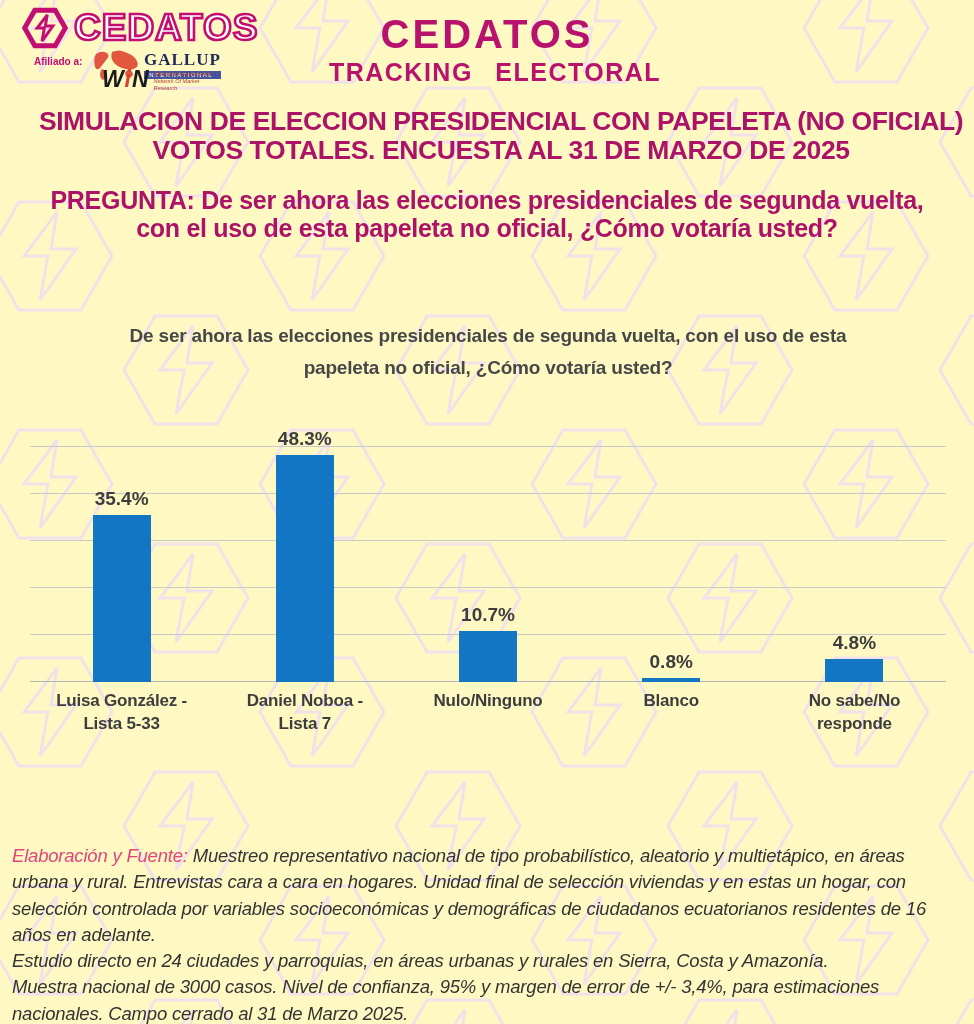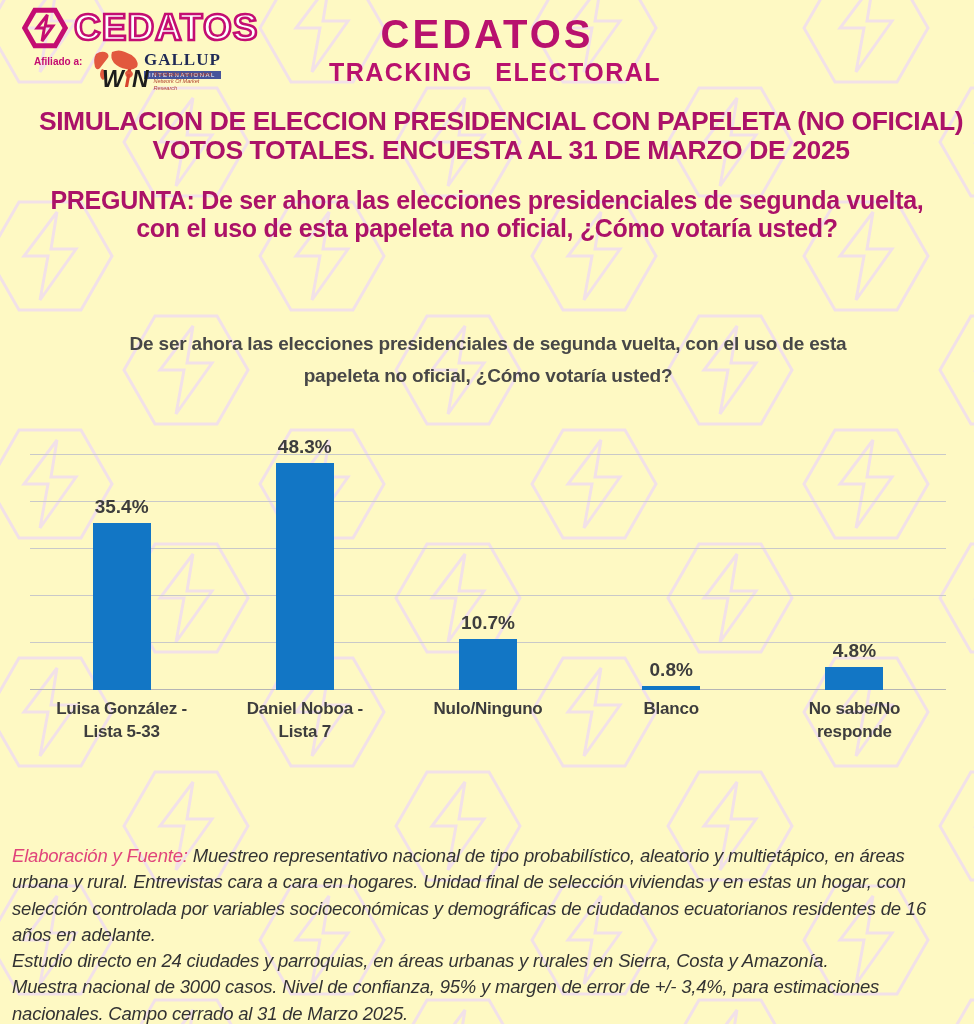--- a/index.html
+++ b/index.html
@@ -13,42 +13,42 @@
   .brand-block { position:absolute; left:22px; top:6px; width:280px; height:100px; }
   .brand-row { display:flex; align-items:center; gap:6px; }
   .brand-word {
     font-size:37px; font-weight:800; letter-spacing:1px;
     color:#c40d72; -webkit-text-fill-color:#fff; -webkit-text-stroke:2.6px #c40d72;
     font-family:"Liberation Sans", sans-serif;
   }
   .affiliate { position:relative; height:48px; }
   .affiliado { position:absolute; left:12px; top:6px; font-size:10px; font-weight:700; color:#c40d72; }
   .map-logo { position:absolute; left:68px; top:-4px; }
-  .gallup { position:absolute; left:122px; top:0px; text-align:center; }
+  .gallup { position:absolute; left:122px; top:0px; text-align:left; }
   .gallup-word { font-family:"Liberation Serif", serif; font-weight:700; font-size:17px; color:#1f2a56; letter-spacing:1px; display:block; }
   .gallup-bar { display:block; background:#46549b; color:#fff; font-size:6px; letter-spacing:1.5px; padding:1px 2px; margin-top:1px; }
   .win { position:absolute; left:80px; top:18px; display:flex; align-items:flex-start; gap:4px;font-style:italic; }
   .win-word { font-size:23px; font-weight:800; color:#1c1c1c; letter-spacing:1px; line-height:1; }
   .win-dot { color:#d8432e; }
   .win-tag { width:62px; font-size:5.5px; line-height:1.25; color:#b0402e; padding-top:3px; }
 
   .page-title { position:absolute; left:0; right:0; top:12px; text-align:center;
     font-size:40px; font-weight:700; letter-spacing:3px; color:#b8116e; }
   .page-subtitle { position:absolute; left:16px; right:0; top:58px; text-align:center;
     font-size:25px; font-weight:700; letter-spacing:1.5px; word-spacing:14px; color:#b8116e; }
 
   .headline { position:absolute; left:0; right:0; top:107px; text-align:center;
     font-size:26.5px; font-weight:700; letter-spacing:-0.4px; line-height:1.08; color:#ab1268;padding-left:28px; }
   .question { position:absolute; left:27px; right:27px; top:186px; text-align:center;
     font-size:25px; font-weight:700; letter-spacing:-0.3px; line-height:1.12; color:#ab1268; }
 
   
   .chart { position:absolute; left:30px; right:28px; top:320px; }
   .chart-title { text-align:center; font-size:19px; font-weight:700; color:#474747;
-    line-height:1.7; max-width:790px; margin:8px auto; letter-spacing:-0.2px; }
+    line-height:1.7; max-width:790px; margin:0 auto; letter-spacing:-0.2px; }
   .plot { position:relative; height:281px; margin-top:16px; }
   .gridline { position:absolute; left:0; right:0; height:1px; background:#c9c9c9; }
   .gridline.baseline { background:#b5b5b5; }
   .cols { position:absolute; inset:0; display:flex; }
   .col { flex:1 1 0; display:flex; flex-direction:column; justify-content:flex-end; align-items:center; }
   .bar-value { font-size:19px; font-weight:700; color:#3d3d3d; margin-bottom:5px; }
   .bar { width:58px; }
   .cats { display:flex; margin-top:8px; }
   .cat { flex:1 1 0; text-align:center; font-size:17px; font-weight:700; color:#3d3d3d;
     line-height:1.35; padding:0 14px; letter-spacing:-0.2px; }

